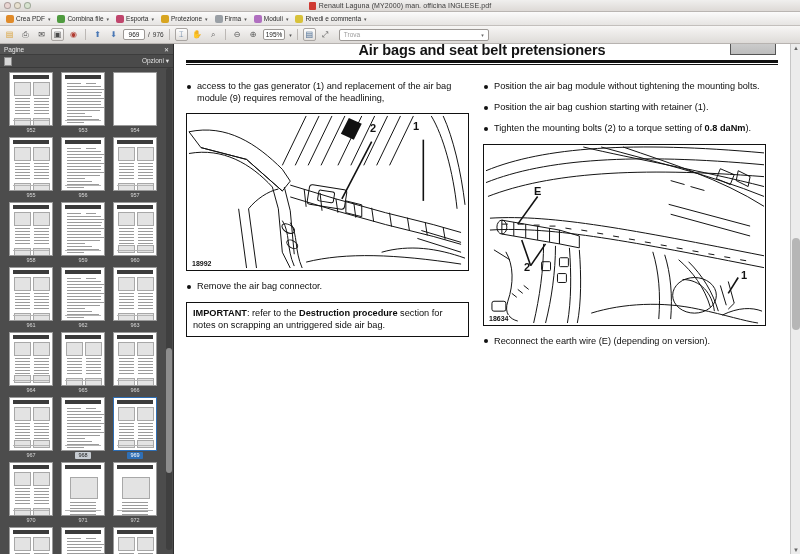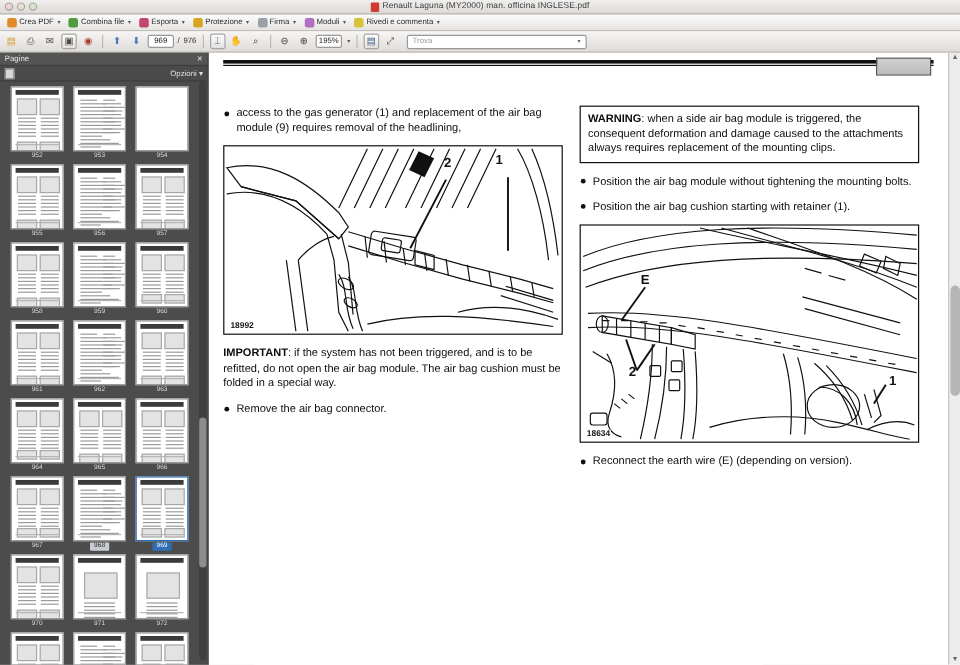--- a/index.html
+++ b/index.html
@@ -813,20 +813,21 @@
         </div>
       <div id="sb-scroll">
         <div id="sb-thumb-scroll"></div>
       </div>
     </div>
 
     <div id="docpane">
       <div id="page">
 
         <div id="doc-head">
+          <div id="doc-title">Air bags and seat belt pretensioners</div>
           <div id="head-box"></div>
           <div id="head-rule"></div>
           <div id="head-rule2"></div>
         </div>
 
         <div id="cols">
 
           <div class="col">
             <p class="bullet">access to the gas generator (1) and replacement of the air bag module (9) requires removal of the headlining,</p>
 
@@ -873,38 +874,38 @@
                   <line x1="238" y1="26" x2="238" y2="88"></line>
                   <line x1="186" y1="28" x2="156" y2="86"></line>
                 </g>
               </svg>
               <span class="callout" style="right:49px; top:6px;">1</span>
               <span class="callout" style="left:183px; top:8px;">2</span>
               <span class="fig-id">18992</span>
             </div>
 
 
-            <p>
-              <b>IMPORTANT</b><span>: if the system has not been triggered, and is to be refitted, do not open the air bag module. The air bag cushion must be folded in a special way.</span>
-            </p>
 
             <p class="bullet">Remove the air bag connector.</p>
-
-          </div>
-
-          <div class="col">
 
             <div class="boxed">
               <p>
-                <b>WARNING</b><span>: when a side air bag module is triggered, the consequent deformation and damage caused to the attachments always requires replacement of the mounting clips.</span>
+                <b>IMPORTANT</b><span>: refer to the </span><b>Destruction procedure</b><span> section for notes on scrapping an untriggered side air bag.</span>
               </p>
             </div>
+          </div>
+
+          <div class="col">
+
 
             <p class="bullet">Position the air bag module without tightening the mounting bolts.</p>
             <p class="bullet">Position the air bag cushion starting with retainer (1).</p>
+            <p class="bullet">
+              <span>Tighten the mounting bolts (2) to a torque setting of </span><b>0.8 daNm</b><span>).</span>
+            </p>
 
             <div class="figure" id="fig2">
               <svg width="100%" height="100%" viewBox="0 0 283 182" preserveAspectRatio="none">
                 <g stroke="#111" fill="none" stroke-width="1">
 
                   <path d="M2 26 C 60 2, 150 -4, 282 8"></path>
                   <path d="M2 38 C 62 14, 152 8, 282 20"></path>
                   <path d="M4 52 C 66 28, 154 22, 282 32"></path>
                   <path d="M100 2 C 150 14, 220 26, 282 42"></path>
                   <path d="M118 2 C 168 16, 228 30, 282 52"></path>

